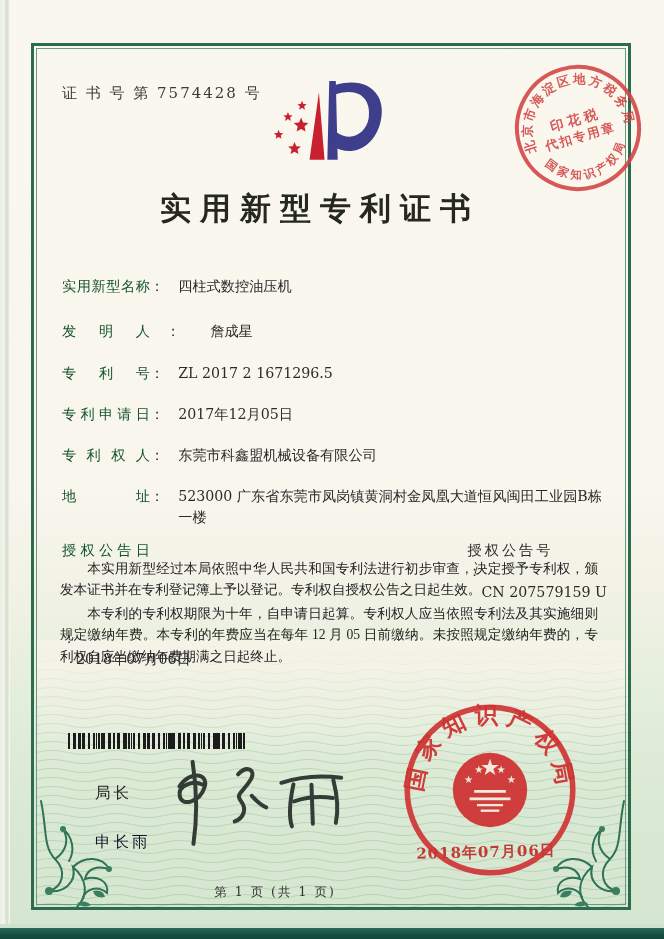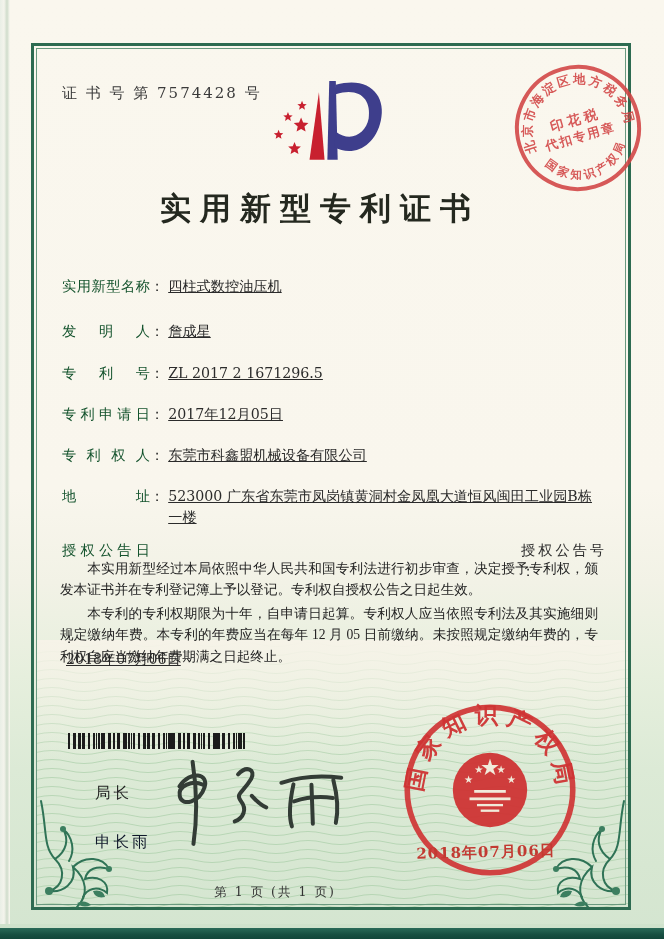--- a/index.html
+++ b/index.html
@@ -45,29 +45,29 @@
   .tax-stamp{
     position:absolute;left:498px;top:48px;width:160px;height:160px;
     transform:rotate(-16deg);opacity:.88;
   }
   .title{
     position:absolute;left:0;top:188px;width:640px;text-align:center;
     font-size:31px;font-weight:700;letter-spacing:9px;color:#24281f;
   }
   .fields{position:absolute;left:62px;top:276px;width:545px;font-size:14.2px;line-height:21px;}
   .field-row{margin-bottom:24px;display:flex;align-items:flex-start;}
-  .field-row.r2{margin-bottom:21px;}
+  .field-row.r2{margin-bottom:21px;gap:16px;}
   .field-row.r3,.field-row.r4,.field-row.r5,.field-row.r6{margin-bottom:20px;}
   .field-row.r6{margin-bottom:12px;}
   .flabel{
     display:inline-block;width:88px;flex:0 0 88px;
     text-align:justify;text-align-last:justify;color:#14532d;
   }
   .colon{flex:0 0 auto;}
-  .fvalue{margin-left:4px;max-width:430px;text-decoration:underline;}
+  .fvalue{margin-left:14px;max-width:430px;}
   .grant-row{display:flex;justify-content:space-between;}
   .grant-group{display:flex;align-items:flex-start;flex-direction:column;}
   .grant-group .flabel2{letter-spacing:3px;}
   .paras{
     position:absolute;left:60px;top:558px;width:546px;
     font-size:13.6px;line-height:21.4px;color:#232323;text-align:justify;
   }
   .paras p{margin:0 8px 2px 0;text-indent:2em;font-family:Liberation Serif, serif;}
   .barcode{
     position:absolute;left:68px;top:733px;width:177px;height:16px;
@@ -209,20 +209,21 @@
   </div>
   <div class="field-row grant-row">
     <span class="grant-group">
       <span class="flabel">授权公告日</span>
         <span class="colon">：</span>
       <span class="fvalue">2018年07月06日</span>
     </span>
     <span class="grant-group">
       <span class="flabel2">授权公告号</span>
         <span class="colon">：</span>
+      <span class="fvalue">CN 207579159 U</span>
     </span>
   </div>
 </div>
 
 <div class="paras">
   <p>本实用新型经过本局依照中华人民共和国专利法进行初步审查，决定授予专利权，颁发本证书并在专利登记簿上予以登记。专利权自授权公告之日起生效。</p>
   <p>本专利的专利权期限为十年，自申请日起算。专利权人应当依照专利法及其实施细则规定缴纳年费。本专利的年费应当在每年 12 月 05 日前缴纳。未按照规定缴纳年费的，专利权自应当缴纳年费期满之日起终止。</p>
 </div>
 
 <div class="barcode"></div>

